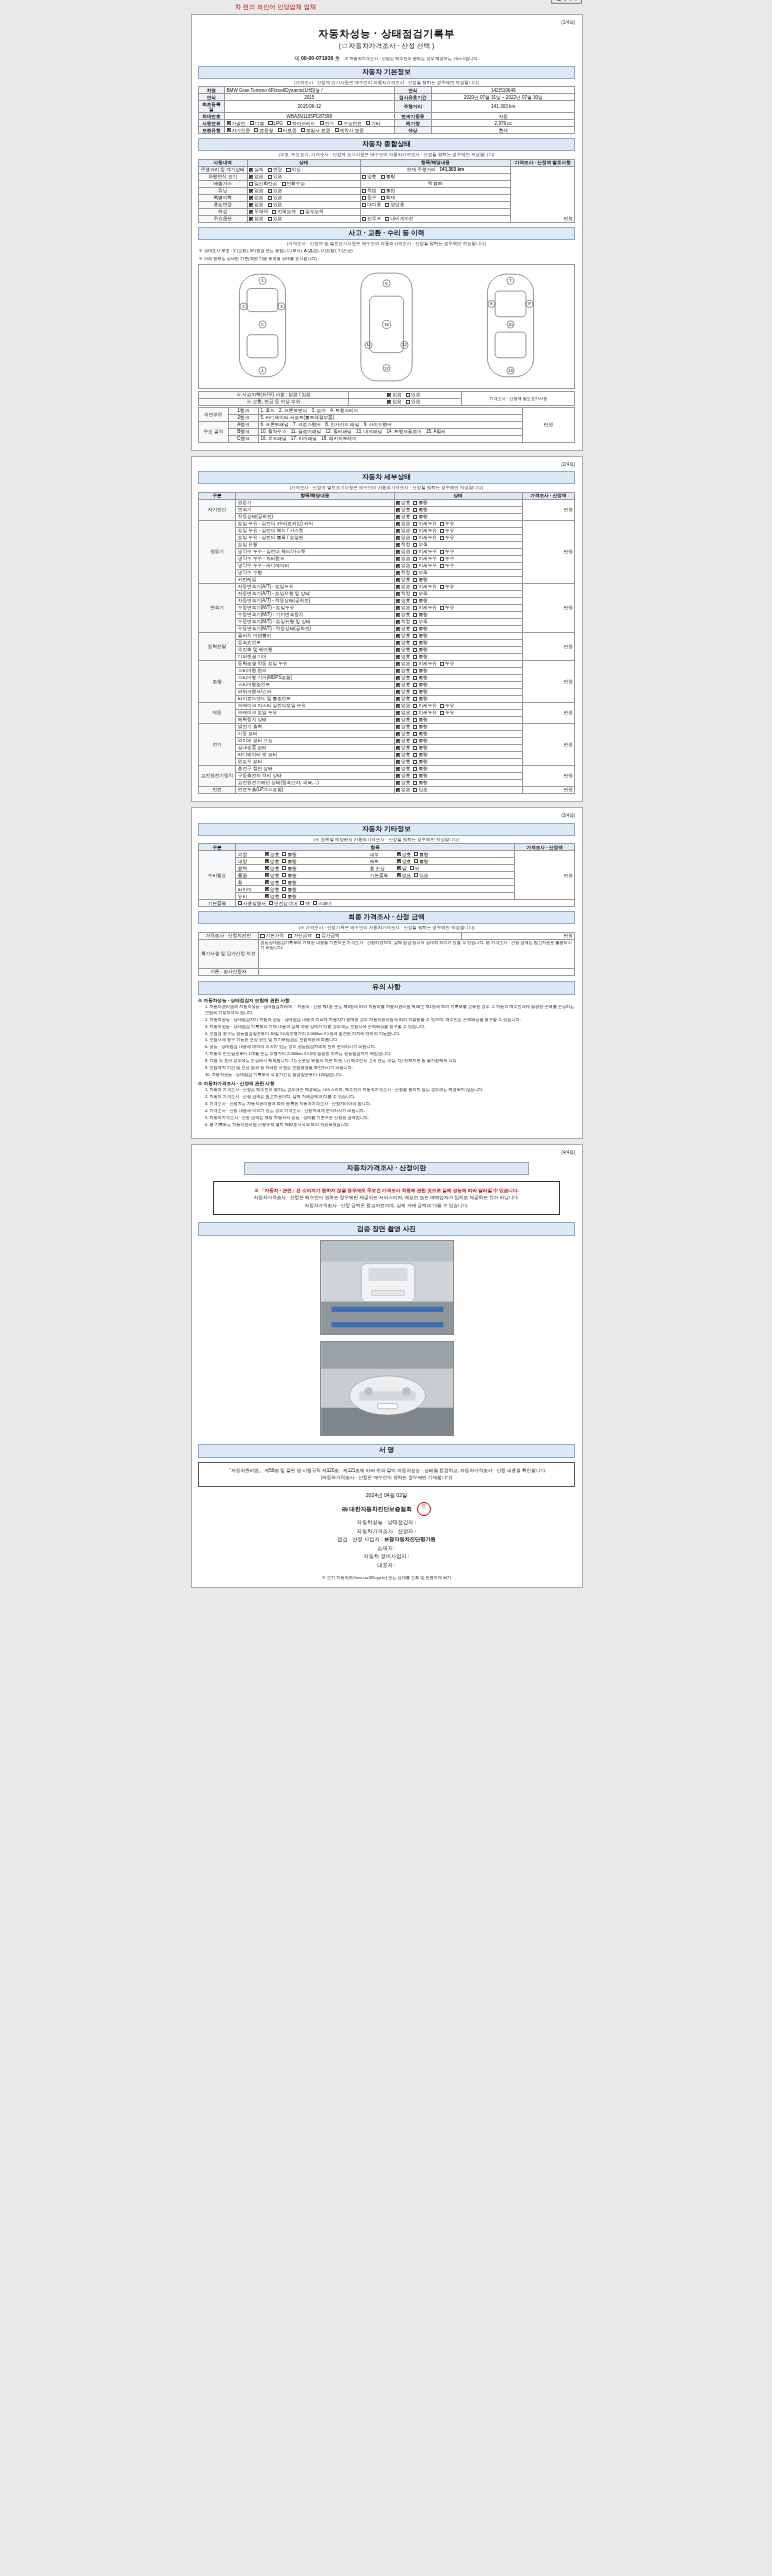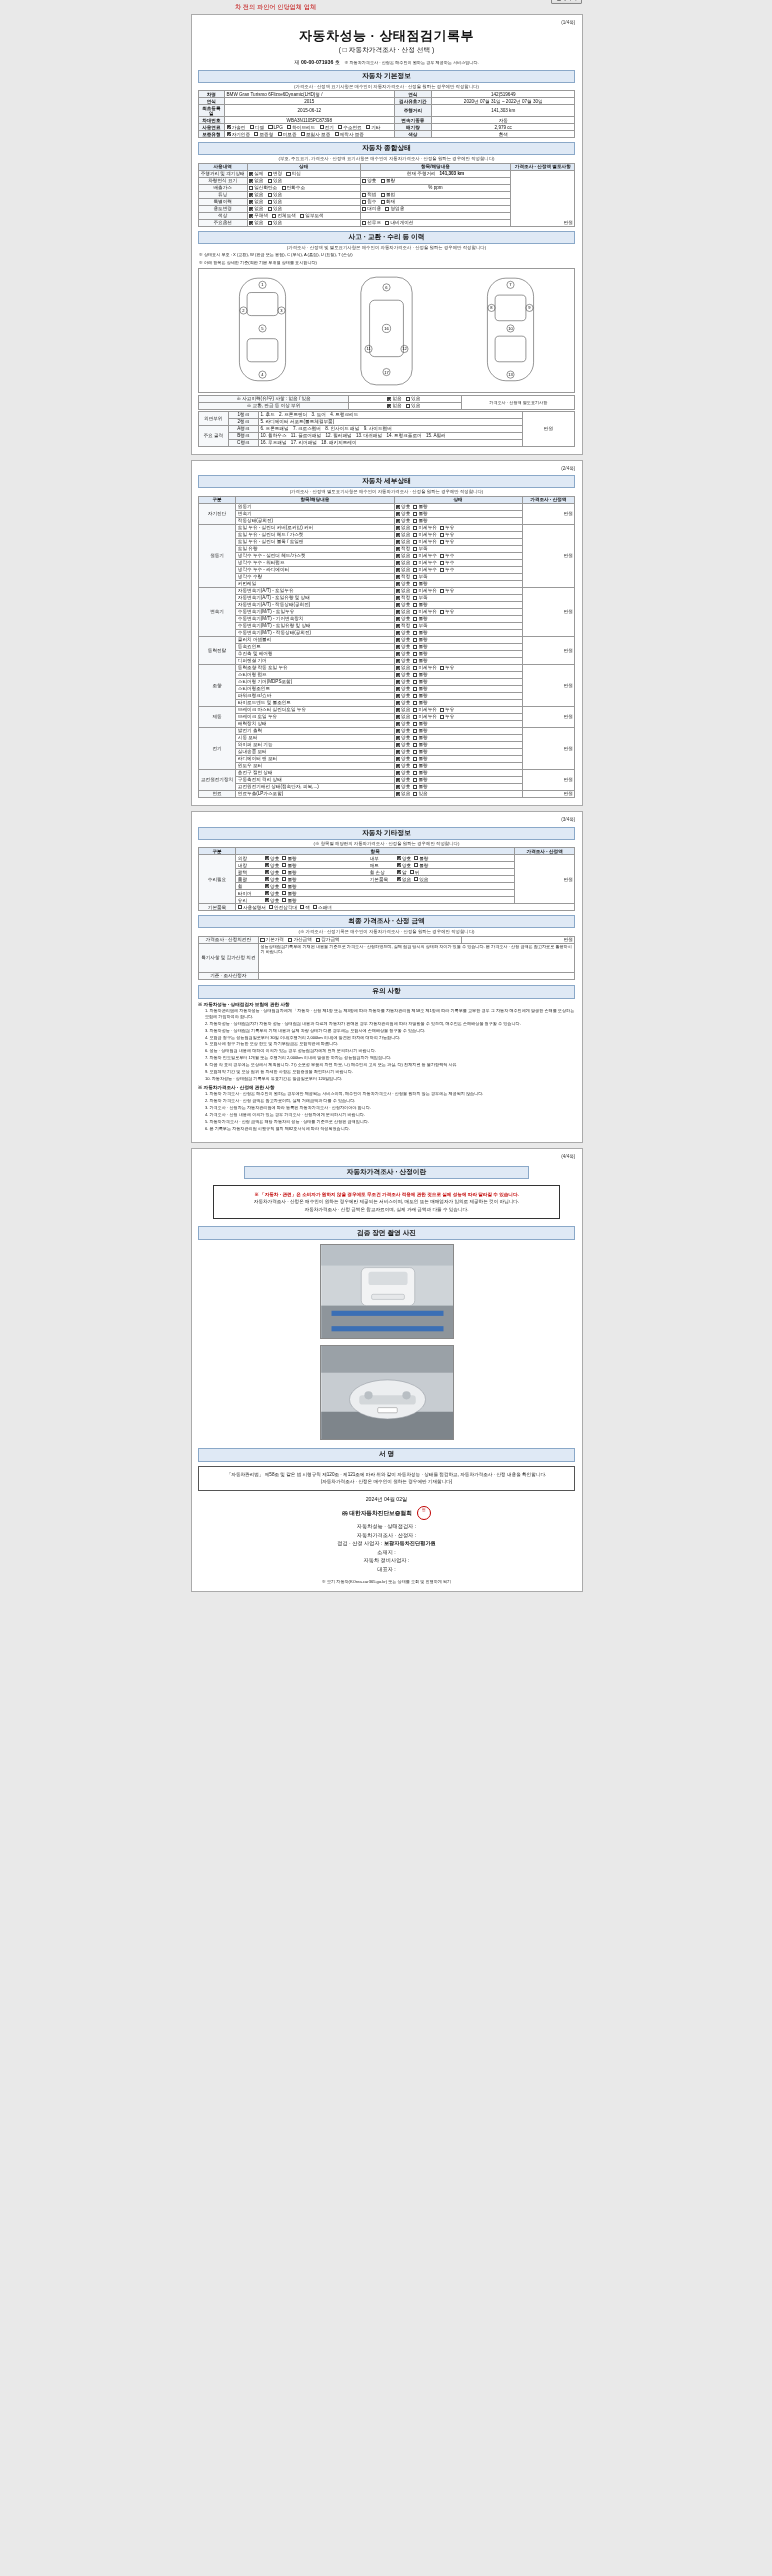--- a/index.html
+++ b/index.html
@@ -19,21 +19,21 @@
     border:0.5px solid #888; background:linear-gradient(#fff,#ddd);
     font-size:5.2px; padding:0.5px 4.1px; border-radius:1px;
   }
   .sheet {
     width:392px; margin:0 auto 5.2px; background:#fff;
     border:0.5px solid #aaa; padding:5.2px 6.2px 7.2px;
     position:relative;
   }
   .pagenum { text-align:right; font-size:4.6px; color:#333; margin-bottom:1px; }
   h1.doc-title {
-    text-align:center; font-size:13px; font-weight:bold; margin:2.1px 0 1px;
+    text-align:center; font-size:10px; font-weight:bold; margin:2.1px 0 1px;
     letter-spacing:0.5px;
   }
   .subtitle { text-align:center; font-size:6.7px; margin:0 0 3.1px; }
   .docno { text-align:center; font-size:5.2px; margin:1.5px 0 4.1px; }
   .docno b { font-weight:bold; }
   .section-title {
     text-align:center; font-size:6.7px; font-weight:bold;
     background:#dfe9f5; border:0.5px solid #8aa8c8; padding:1px 0; margin:4.1px 0 1px;
   }
   .section-note { text-align:center; font-size:4.4px; color:#333; margin:1px 0 1.5px; }

